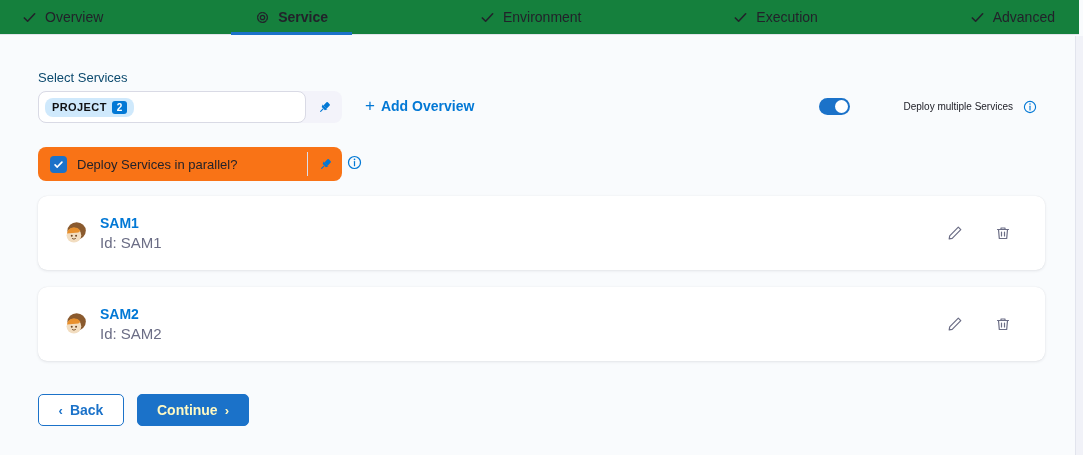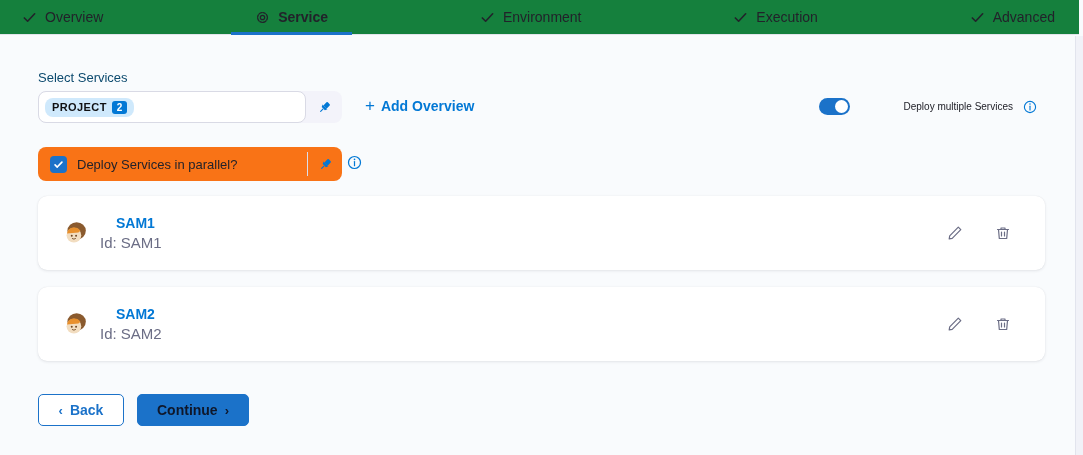--- a/index.html
+++ b/index.html
@@ -106,40 +106,40 @@
   .card {
     position:absolute; left:38px; width:1007px; height:74px;
     background:#ffffff; border-radius:9px;
     box-shadow:0 1px 3px rgba(40,41,61,0.10), 0 0 1px rgba(40,41,61,0.10);
     display:flex; align-items:center; padding:0 30px 0 24px;
   }
   .card.c1 { top:160px; }
   .card.c2 { top:251px; }
   .avatar { width:26px; height:26px; flex:none; margin-right:12px; }
   .card-texts { flex:1; }
-  .service-name { color:#0278d5; font-weight:bold; font-size:14px; cursor:pointer;margin-left:16px; }
+  .service-name { color:#0278d5; font-weight:bold; font-size:14px; cursor:pointer; }
   .service-id { color:#6b6d85; font-size:15px; margin-top:3px; }
   .card-actions { display:flex; align-items:center; gap:24px; }
   .icon-btn {
     background:none; border:none; cursor:pointer; padding:4px;
     display:flex; align-items:center; justify-content:center;
   }
   
   .footer { position:absolute; left:38px; top:358px; display:flex; gap:13px; }
   .btn {
     height:32px; border-radius:5px; font-size:14px; font-weight:bold;
     display:flex; align-items:center; justify-content:center; gap:7px;
     cursor:pointer; font-family:inherit;
   }
   .btn-back {
     width:86px; background:#ffffff; color:#1b72c9;
     border:1px solid #1b72c9;
   }
   .btn-continue {
-    width:112px; background:#1b72c9; color:#0f172a; border:1px solid #1b72c9;
+    width:112px; background:#1b72c9; color:#fef9c3; border:1px solid #1b72c9;
   }
   .chev { font-size:13px; font-weight:bold; line-height:1; }
   svg { display:block; }
 </style>
 </head>
 <body>
 
 <div class="tabbar">
   <div class="tab">
     <span class="ticon">

